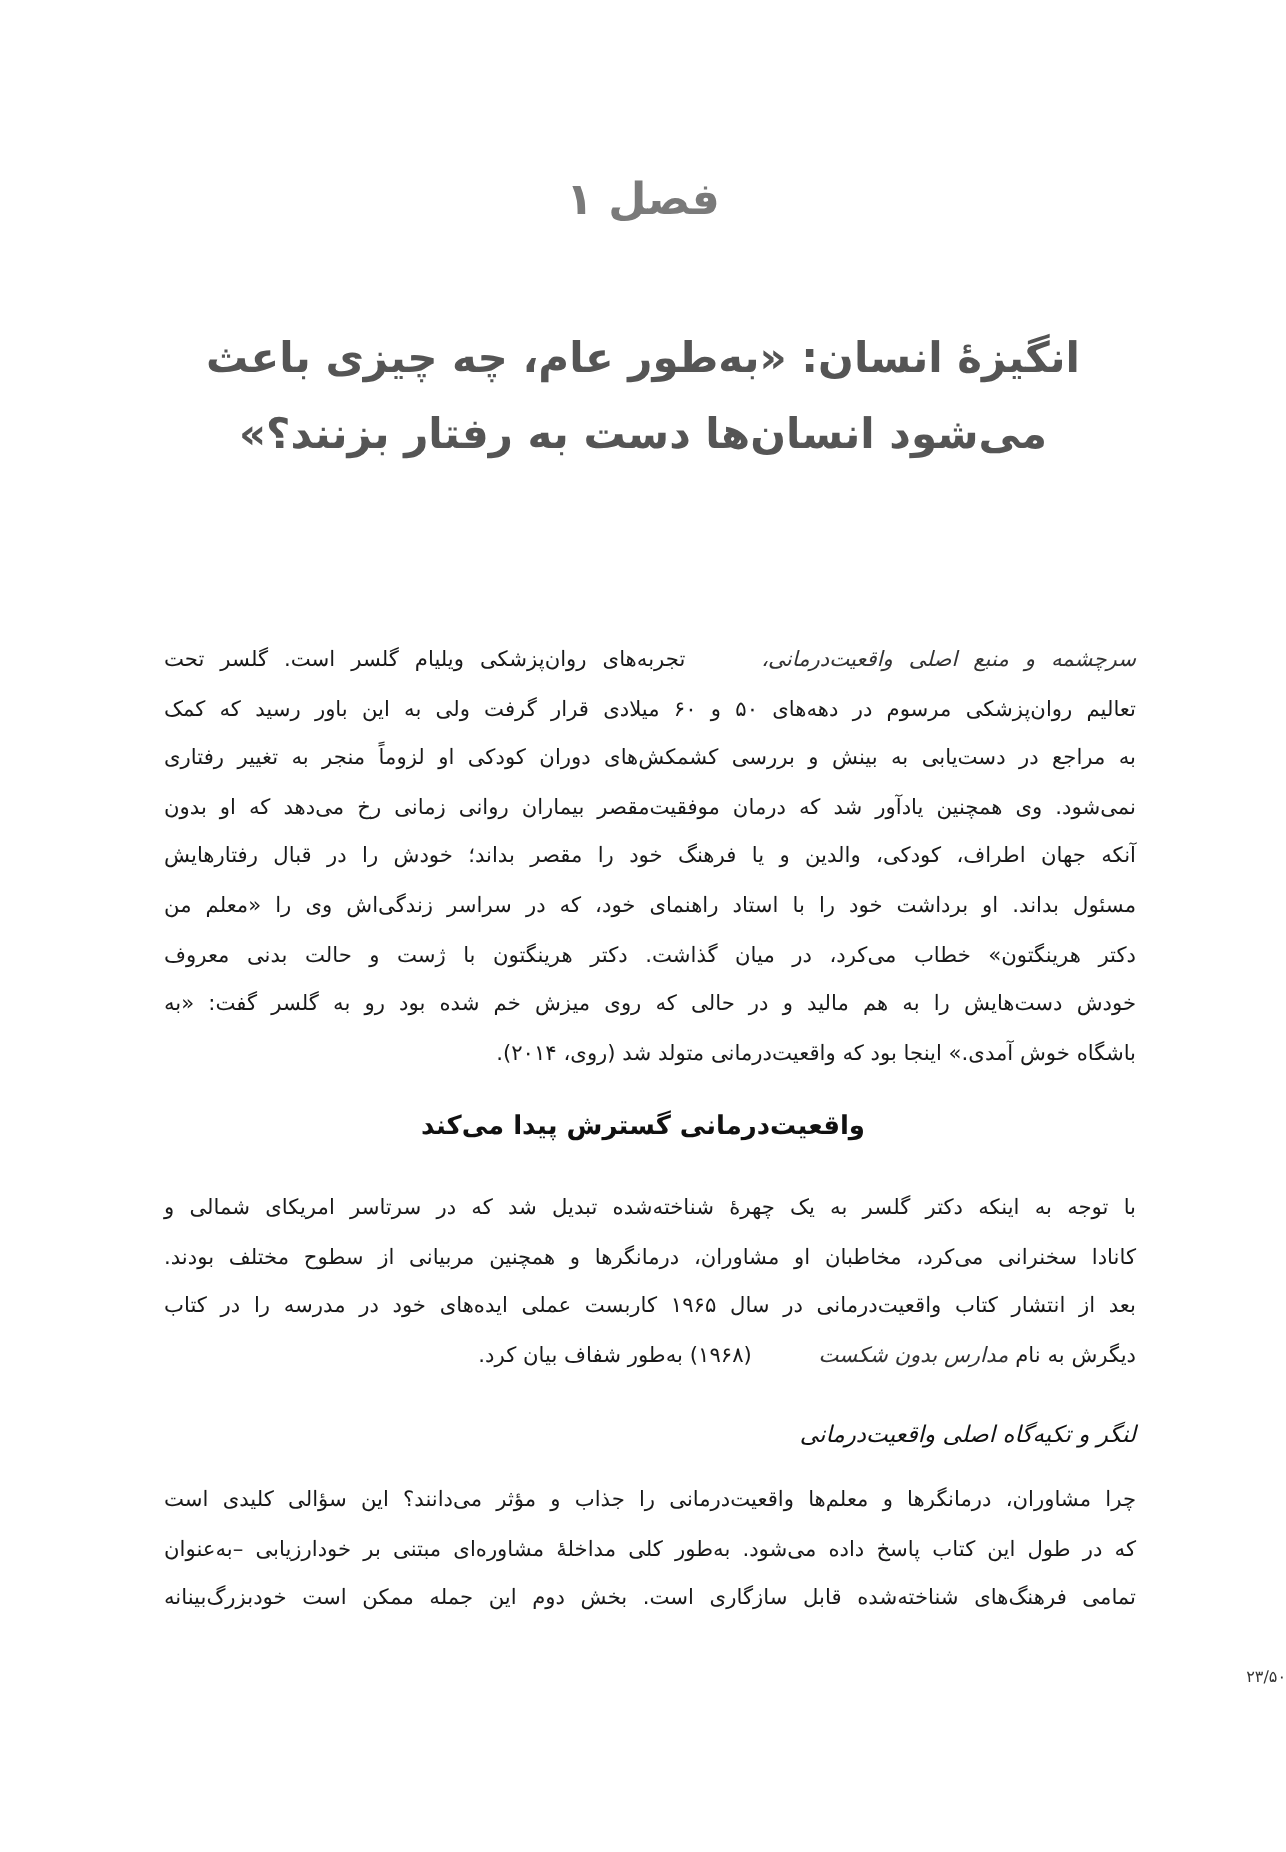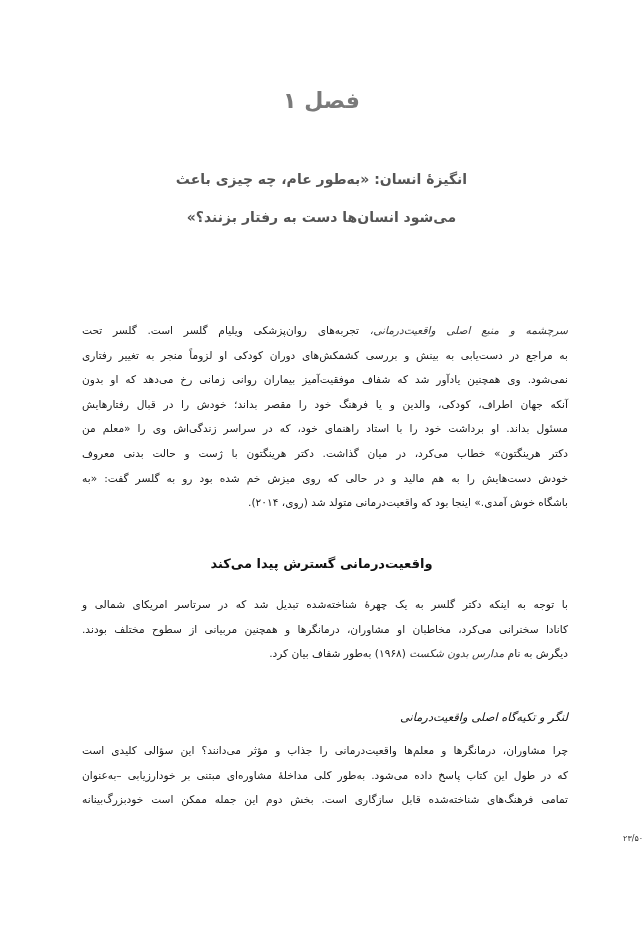--- a/index.html
+++ b/index.html
@@ -29,21 +29,21 @@
       text-align: center;
       font-size: 22px;
       font-weight: bold;
       color: #7a7a7a;
     }
     .chapter-title {
       position: absolute;
       top: 160px;
       left: 90px; right: 90px;
       text-align: center;
-      font-size: 14px;
+      font-size: 21px;
       font-weight: bold;
       line-height: 38px;
       color: #555555;
     }
     .body-block {
       position: absolute;
       left: 82px;
       width: 486px;
       font-size: 10.6px;
       line-height: 24.6px;
@@ -56,20 +56,21 @@
       white-space: nowrap;
       text-align: justify;
       text-align-last: justify;
     }
     .body-block .line.last {
       text-align-last: right;
     }
     .em {
       font-style: italic;
       color: #333;
+      margin-left: 30px;
     }
     .section-heading {
       position: absolute;
       top: 556px;
       left: 0; right: 0;
       text-align: center;
       font-size: 13px;
       font-weight: bold;
       color: #111;
     }
@@ -102,34 +103,36 @@
 
   <div class="chapter-label">فصل ۱</div>
 
   <div class="chapter-title">
     <div>انگیزۀ انسان: «به‌طور عام، چه چیزی باعث</div>
     <div>می‌شود انسان‌ها دست به رفتار بزنند؟»</div>
   </div>
 
   <div class="body-block" id="para1">
     <span class="line"><span class="em">سرچشمه و منبع اصلی واقعیت‌درمانی،</span><span> تجربه‌های روان‌پزشکی ویلیام گلسر است. گلسر تحت</span></span>
+    <span class="line">تعالیم روان‌پزشکی مرسوم در دهه‌های ۵۰ و ۶۰ میلادی قرار گرفت ولی به این باور رسید که کمک</span>
     <span class="line">به مراجع در دست‌یابی به بینش و بررسی کشمکش‌های دوران کودکی او لزوماً منجر به تغییر رفتاری</span>
-    <span class="line">نمی‌شود. وی همچنین یادآور شد که شفاف موفقیت‌آمیز بیماران روانی زمانی رخ می‌دهد که او بدون</span>
+    <span class="line">نمی‌شود. وی همچنین یادآور شد که درمان موفقیت‌مقصر بیماران روانی زمانی رخ می‌دهد که او بدون</span>
     <span class="line">آنکه جهان اطراف، کودکی، والدین و یا فرهنگ خود را مقصر بداند؛ خودش را در قبال رفتارهایش</span>
     <span class="line">مسئول بداند. او برداشت خود را با استاد راهنمای خود، که در سراسر زندگی‌اش وی را «معلم من</span>
     <span class="line">دکتر هرینگتون» خطاب می‌کرد، در میان گذاشت. دکتر هرینگتون با ژست و حالت بدنی معروف</span>
     <span class="line">خودش دست‌هایش را به هم مالید و در حالی که روی میزش خم شده بود رو به گلسر گفت: «به</span>
     <span class="line last">باشگاه خوش آمدی.» اینجا بود که واقعیت‌درمانی متولد شد (روی، ۲۰۱۴).</span>
   </div>
 
   <div class="section-heading">واقعیت‌درمانی گسترش پیدا می‌کند</div>
 
   <div class="body-block" id="para2">
     <span class="line">با توجه به اینکه دکتر گلسر به یک چهرۀ شناخته‌شده تبدیل شد که در سرتاسر امریکای شمالی و</span>
     <span class="line">کانادا سخنرانی می‌کرد، مخاطبان او مشاوران، درمانگرها و همچنین مربیانی از سطوح مختلف بودند.</span>
+    <span class="line">بعد از انتشار کتاب واقعیت‌درمانی در سال ۱۹۶۵ کاربست عملی ایده‌های خود در مدرسه را در کتاب</span>
     <span class="line last"><span>دیگرش به نام </span><span class="em">مدارس بدون شکست</span><span> (۱۹۶۸) به‌طور شفاف بیان کرد.</span></span>
   </div>
 
   <div class="subsection-heading">لنگر و تکیه‌گاه اصلی واقعیت‌درمانی</div>
 
   <div class="body-block" id="para3">
     <span class="line">چرا مشاوران، درمانگرها و معلم‌ها واقعیت‌درمانی را جذاب و مؤثر می‌دانند؟ این سؤالی کلیدی است</span>
     <span class="line">که در طول این کتاب پاسخ داده می‌شود. به‌طور کلی مداخلۀ مشاوره‌ای مبتنی بر خودارزیابی –به‌عنوان</span>
     <span class="line">تمامی فرهنگ‌های شناخته‌شده قابل سازگاری است. بخش دوم این جمله ممکن است خودبزرگ‌بینانه</span>
   </div>

